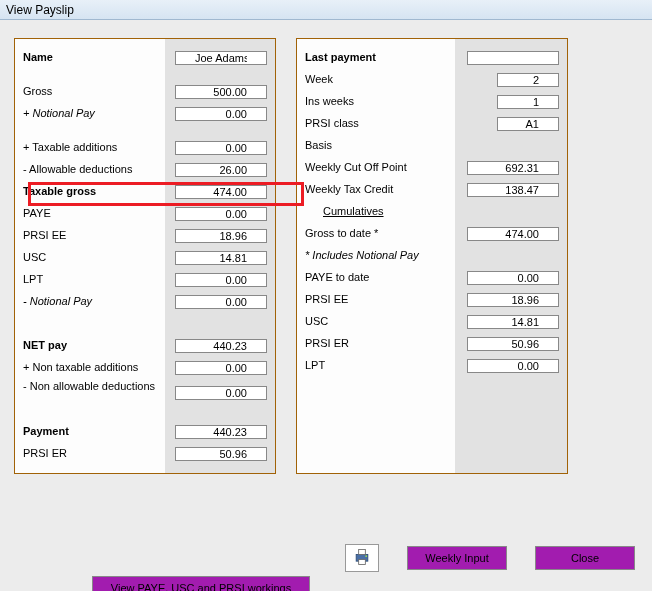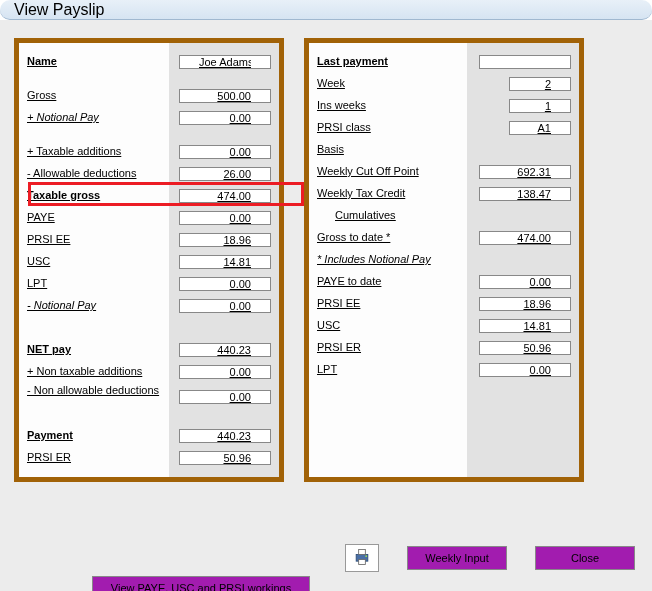--- a/index.html
+++ b/index.html
@@ -10,39 +10,37 @@
     background: #fff;
     width: 652px;
     height: 591px;
     overflow: hidden;
   }
   .titlebar {
     background: linear-gradient(#e8f0f8, #d6e4f2);
     border-bottom: 1px solid #a0b8d0;
     height: 20px;
     line-height: 20px;
-    padding: 0 14px;
-    font-size: 16px;
+    padding: 0 6px;
+    font-size: 12px;
     color: #000;
-    border-radius: 10px;
   }
   .client {
     background: #ececec;
     height: 571px;
     padding: 18px 14px 8px 14px;
     position: relative;
   }
   .columns {
     display: flex;
     gap: 20px;
   }
   .col {
     display: flex;
-    border: 5px solid #a16207;
-    text-decoration: underline;
+    border: 1px solid #a16207;
   }
   .labels, .values {
     padding: 8px 8px;
   }
   .labels {
     background: #fdfdfd;
     width: 150px;
   }
   .values {
     background: #e2e2e2;

